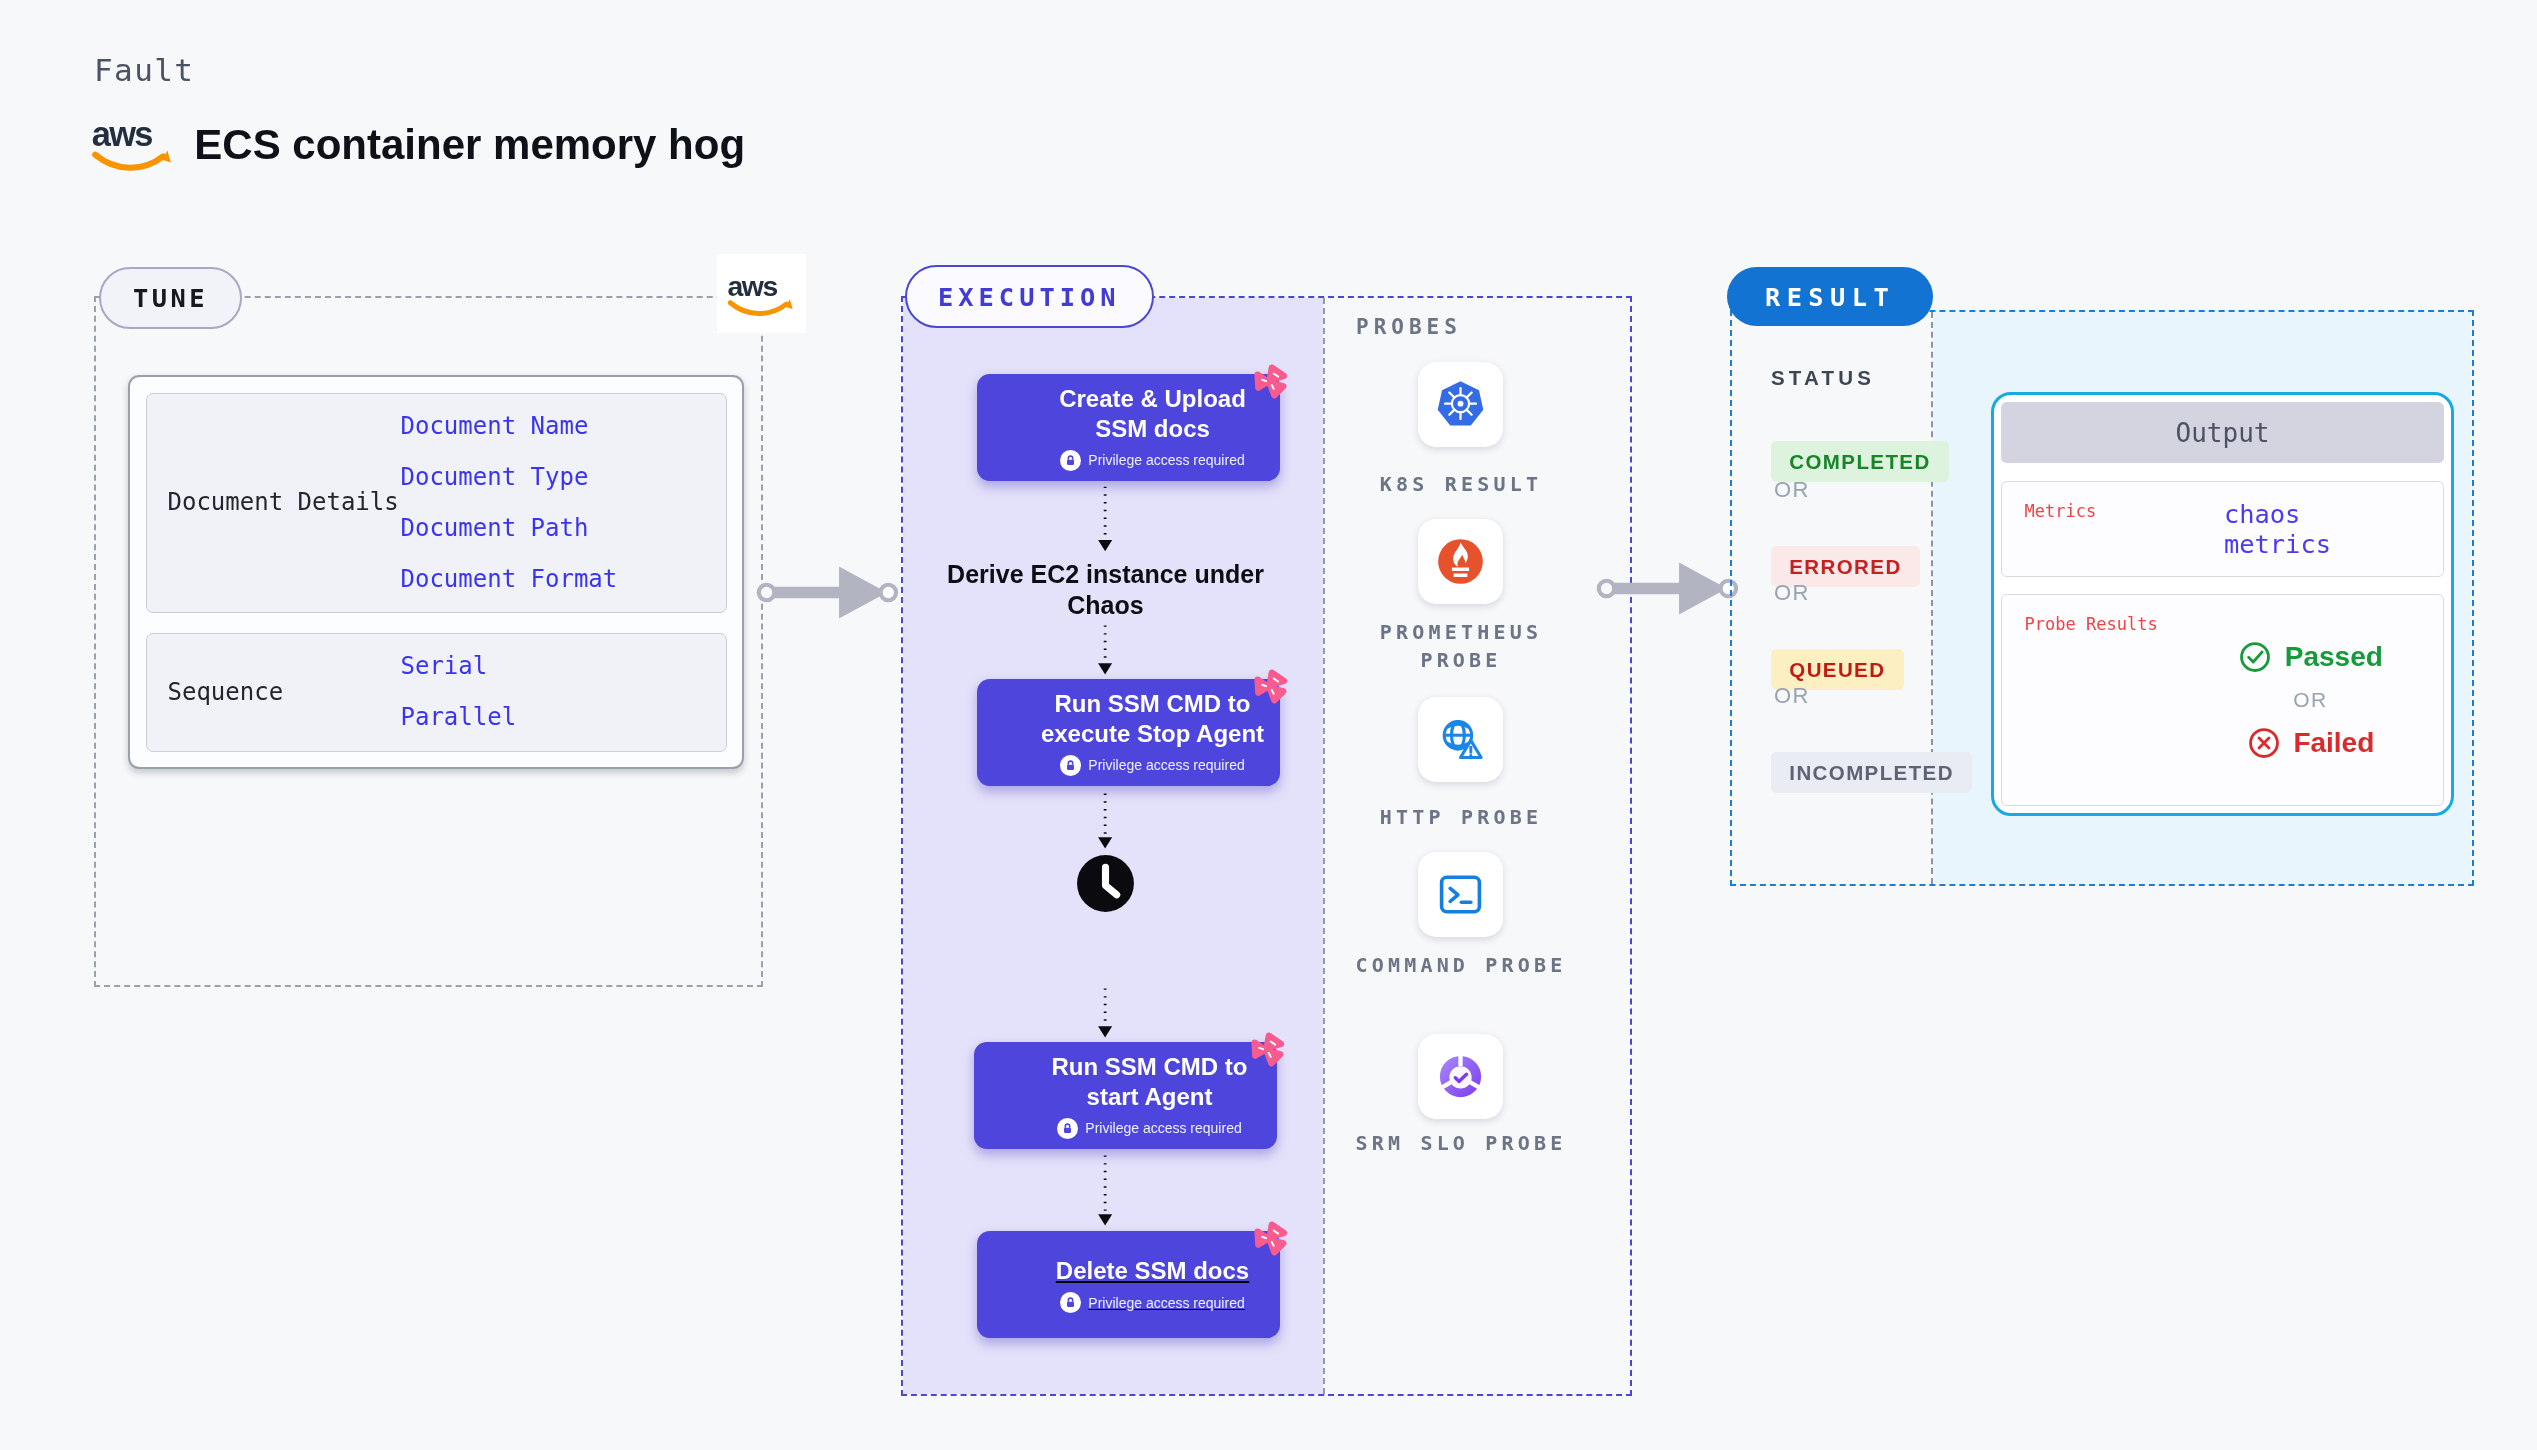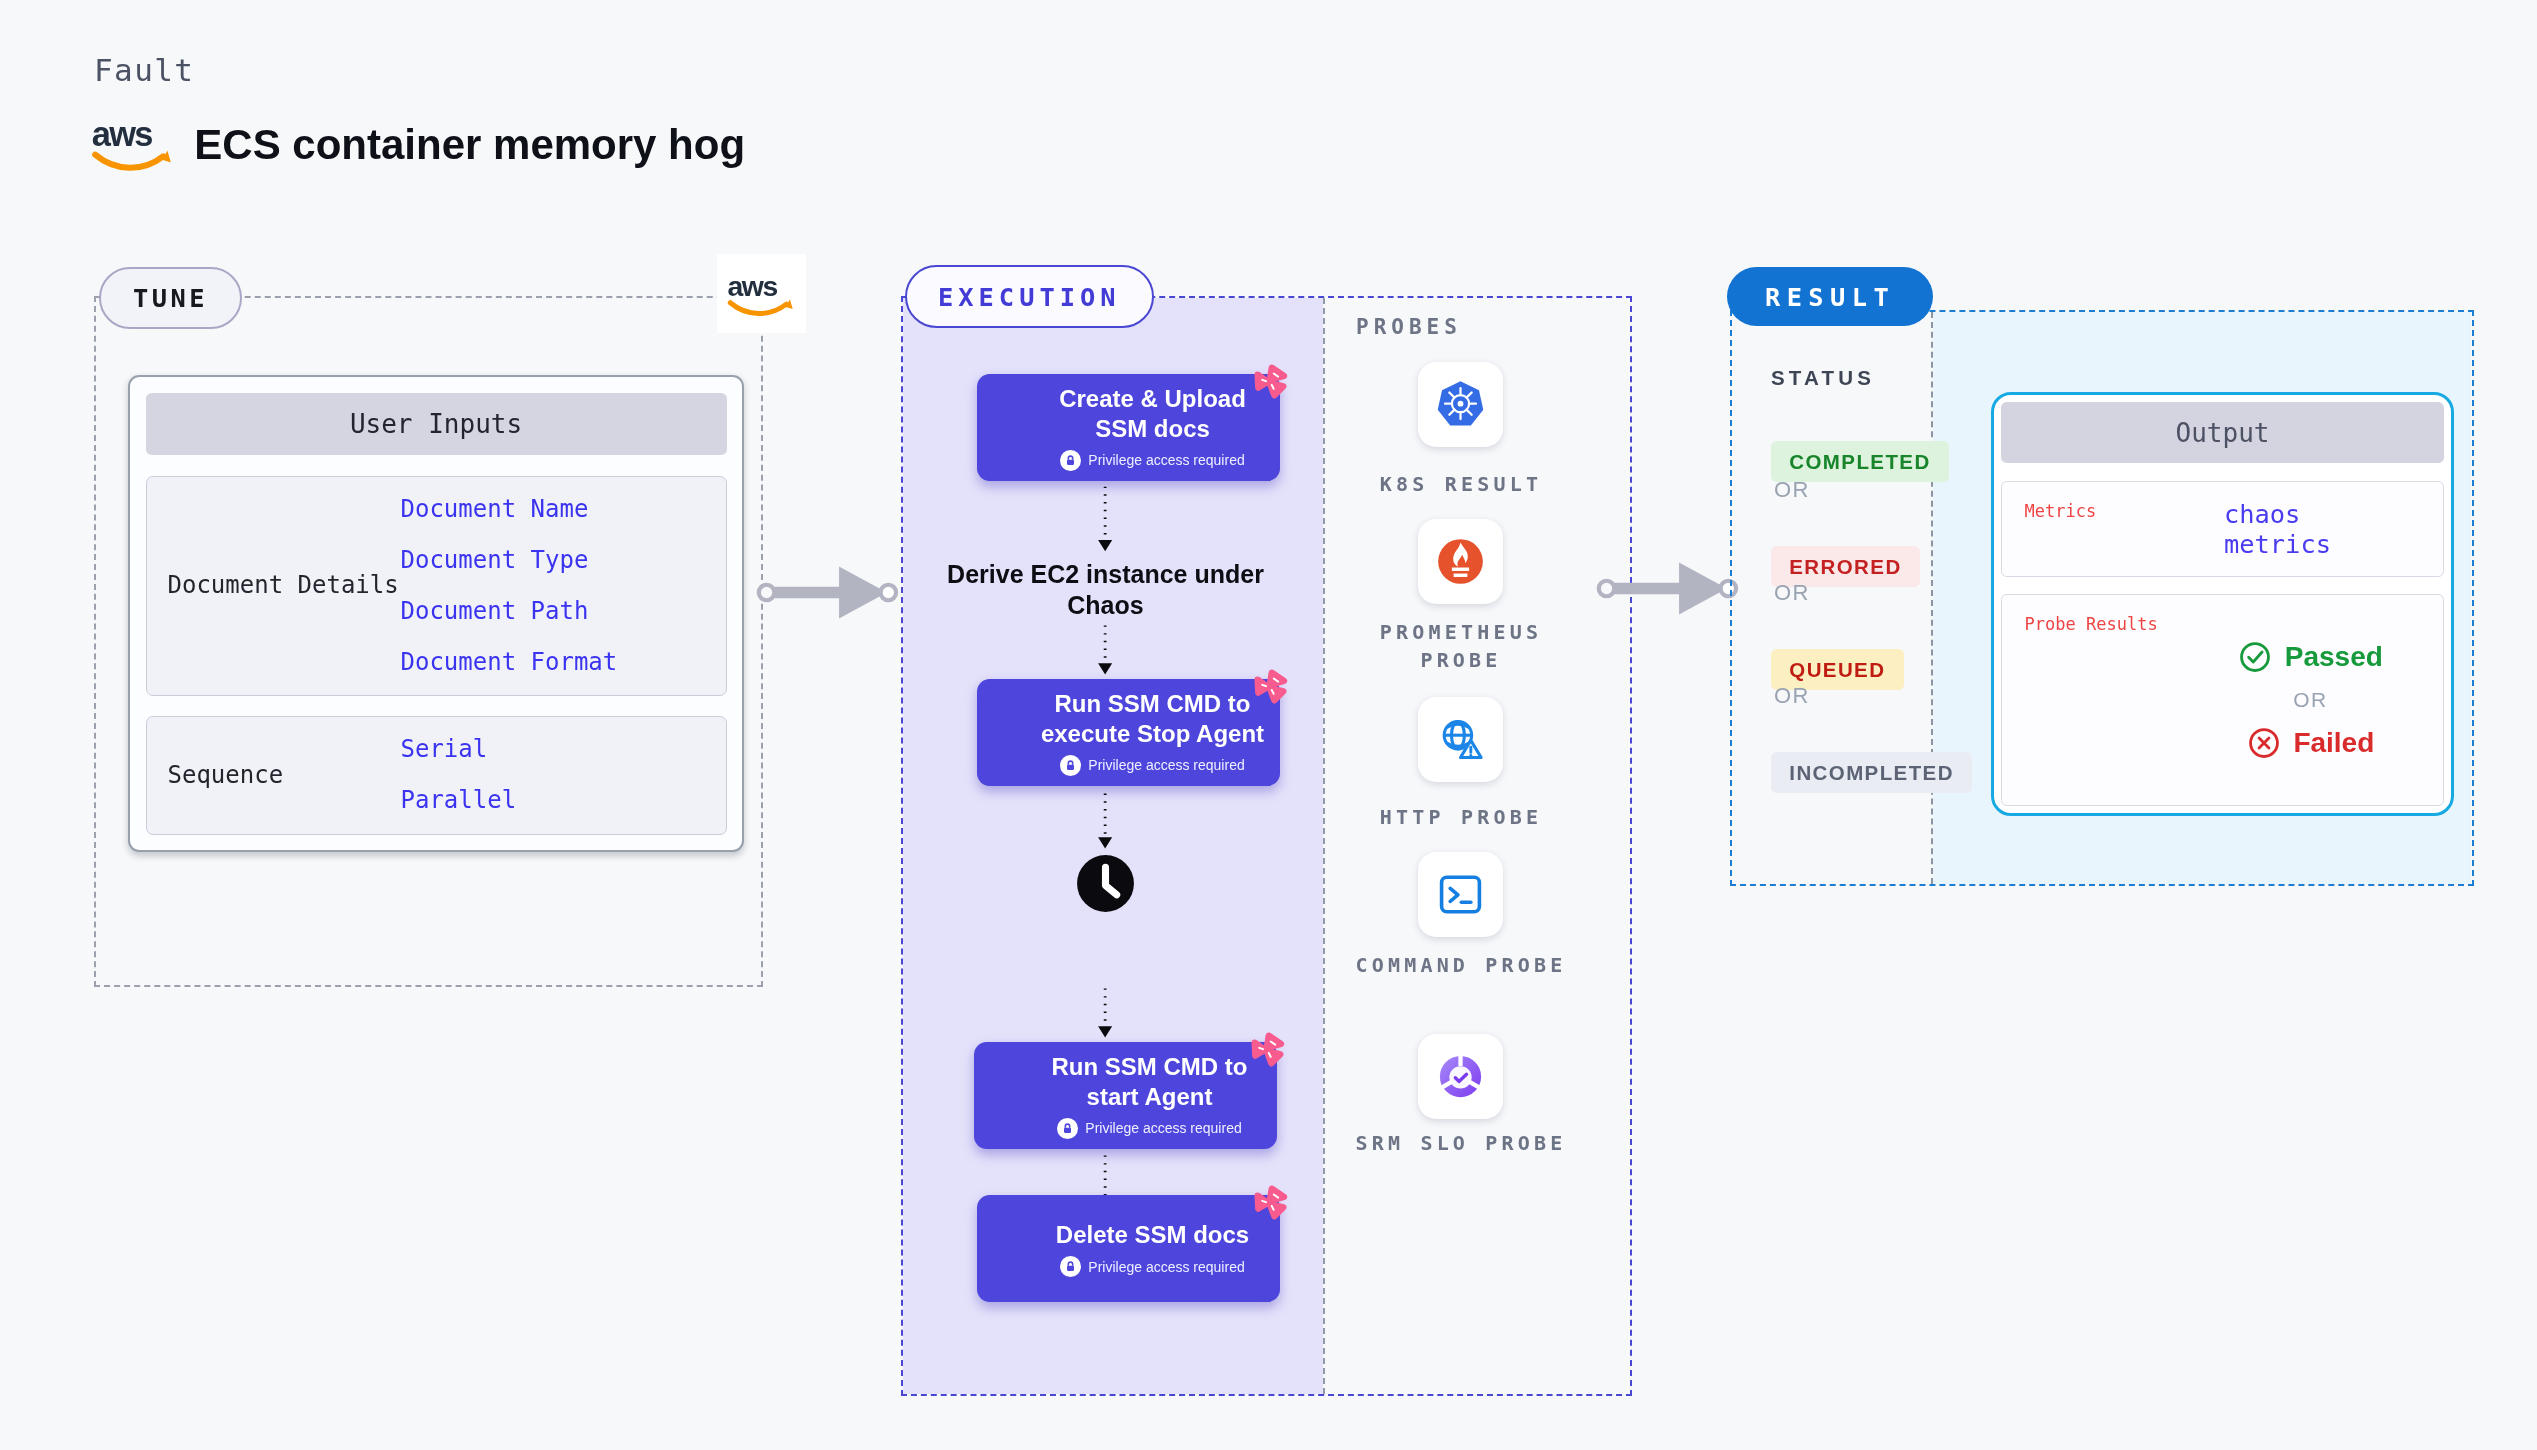--- a/index.html
+++ b/index.html
@@ -107,21 +107,20 @@
   <div class="pill mono tune-pill">TUNE</div>
   <div class="abs aws-corner">
     <svg width="71" height="49" viewBox="0 0 100 66">
       <text x="2" y="36" font-family="Liberation Sans,sans-serif" font-weight="bold" font-size="40" fill="#232f3e" letter-spacing="-2">aws</text>
       <path d="M6 46 C 30 66, 62 66, 85 48" stroke="#f79400" stroke-width="7" fill="none" stroke-linecap="round"></path>
       <path d="M84 52 l6 -11 l4 14 z" fill="#f79400"></path>
     </svg>
   </div>
 
   <div class="abs ui-card">
-    <div class="ui-header mono">User Inputs</div>
 
 
     <div class="ui-row">
       <div class="ui-row-label mono" style="width:233px;max-width:233px;">Document Details</div>
       <div class="ui-row-values mono">
         <span>Document Name</span>
         <span>Document Type</span>
         <span>Document Path</span>
         <span>Document Format</span>
       </div>
@@ -254,21 +253,21 @@
       </svg>
       <span>Privilege access required</span>
     </div>
   </div>
 
   <svg class="abs" style="left:1096px;top:1154px;" width="18.3" height="73" viewBox="0 0 26 104">
     <line x1="13" y1="2" x2="13" y2="86" stroke="#0b0b0f" stroke-width="4" stroke-dasharray="2 9"></line>
     <polygon points="3,86 23,86 13,102" fill="#0b0b0f"></polygon>
   </svg>
 
-  <div class="abs step-card" style="left:977px;top:1195px;">
+  <div class="abs step-card" style="left:977px;top:1231px;text-decoration:underline;">
     <span class="chaos-corner">
       <svg width="41" height="41" viewBox="0 0 64 64">
         <g fill="#f85c8f" stroke="#f85c8f" stroke-width="10" stroke-linejoin="round">
           <path d="M34 12 L53 25 L31 31 Z"></path>
             <path d="M52 41 L38 55 L31 36 Z"></path>
             <path d="M13 43 L12 23 L28 34 Z"></path>
         </g>
         <g stroke="#ffffff" stroke-width="3" stroke-linecap="round">
           <line x1="37" y1="21" x2="44" y2="26"></line>
             <line x1="37" y1="45" x2="34" y2="39"></line>

